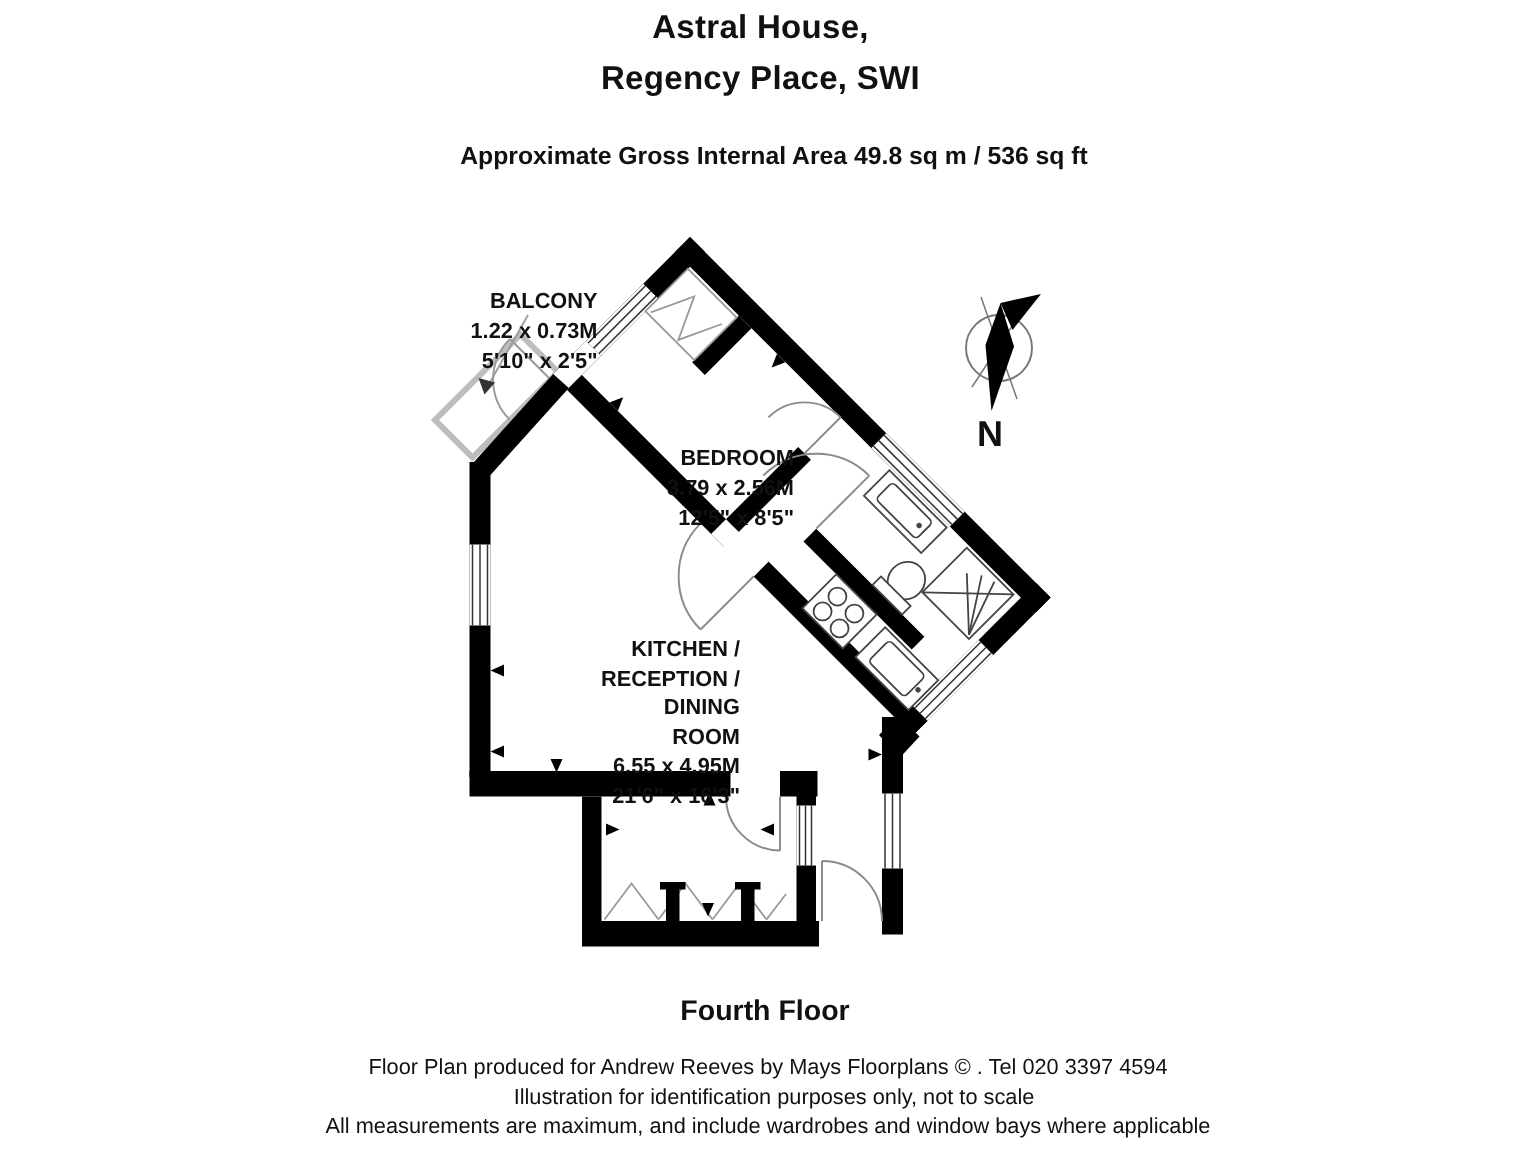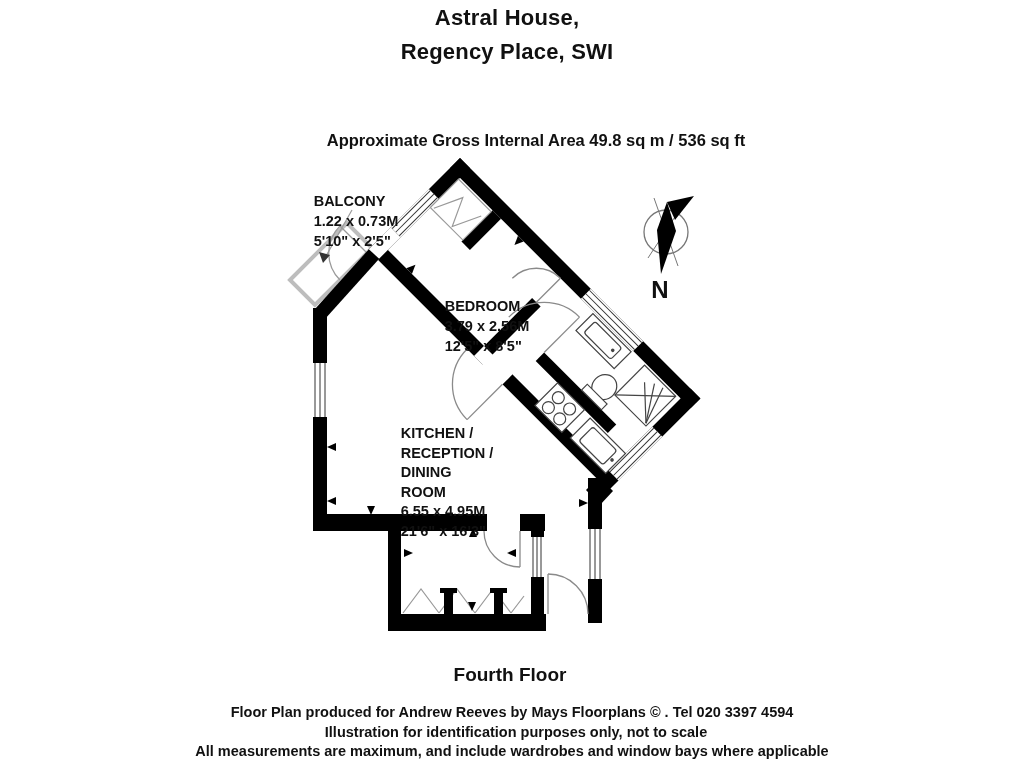--- a/index.html
+++ b/index.html
@@ -1,25 +1,25 @@
 <!DOCTYPE html>
 <html><head>
 <meta charset="utf-8">
 <style>
   html,body{margin:0;padding:0;background:#ffffff;}
   #stage{position:relative;width:1024px;height:768px;background:#fff;overflow:hidden;
          font-family:"Liberation Sans",sans-serif;color:#111;}
   .abs{position:absolute;}
-  .ctr{transform:translateX(-50%);text-align:left;white-space:nowrap;}
+  .ctr{transform:translateX(-50%);text-align:right;white-space:nowrap;}
   .title{font-size:22px;font-weight:bold;letter-spacing:0.2px;}
   .subtitle{font-size:16.5px;font-weight:bold;}
   .roomlabel{font-size:14.5px;font-weight:bold;line-height:20px;margin-top:39px;}
   .north{font-size:24px;font-weight:bold;}
   .floorname{font-size:19px;font-weight:bold;}
-  .footerline{font-size:14.5px;font-weight:bold;}
+  .footerline{font-size:14.5px;font-weight:normal;}
   svg{position:absolute;left:0;top:0;}
 </style>
 </head>
 <body>
 
 <div id="stage">
 
   <svg width="1024" height="768" viewBox="0 0 1024 768">
 
     <g>
@@ -157,21 +157,21 @@
       <circle cx="666" cy="232" r="22" fill="none" stroke="#777" stroke-width="1.3"></circle>
       <line x1="648" y1="258" x2="686" y2="200" stroke="#777" stroke-width="1"></line>
       <line x1="654" y1="198" x2="678" y2="266" stroke="#777" stroke-width="1"></line>
       <polygon points="667,202 676,231 661,274 657,230" fill="#000"></polygon>
       <polygon points="667,202 694,196 675,220" fill="#000"></polygon>
     </g>
   </svg>
 
   <div class="abs ctr title" style="left:507px;top:5px;">Astral House,</div>
   <div class="abs ctr title" style="left:507px;top:39px;">Regency Place, SWI</div>
-  <div class="abs ctr subtitle" style="left:536px;top:95px;margin-top:36px;">Approximate Gross Internal Area 49.8 sq m  /  536 sq ft</div>
+  <div class="abs ctr subtitle" style="left:516px;top:95px;">Approximate Gross Internal Area 49.8 sq m  /  536 sq ft</div>
 
   <div class="abs ctr roomlabel" style="left:356px;top:152px;">
     <div>BALCONY</div>
     <div>1.22 x 0.73M</div>
     <div>5'10" x 2'5"</div>
   </div>
 
   <div class="abs ctr roomlabel" style="left:487px;top:257px;">
     <div>BEDROOM</div>
     <div>3.79 x 2.56M</div>

